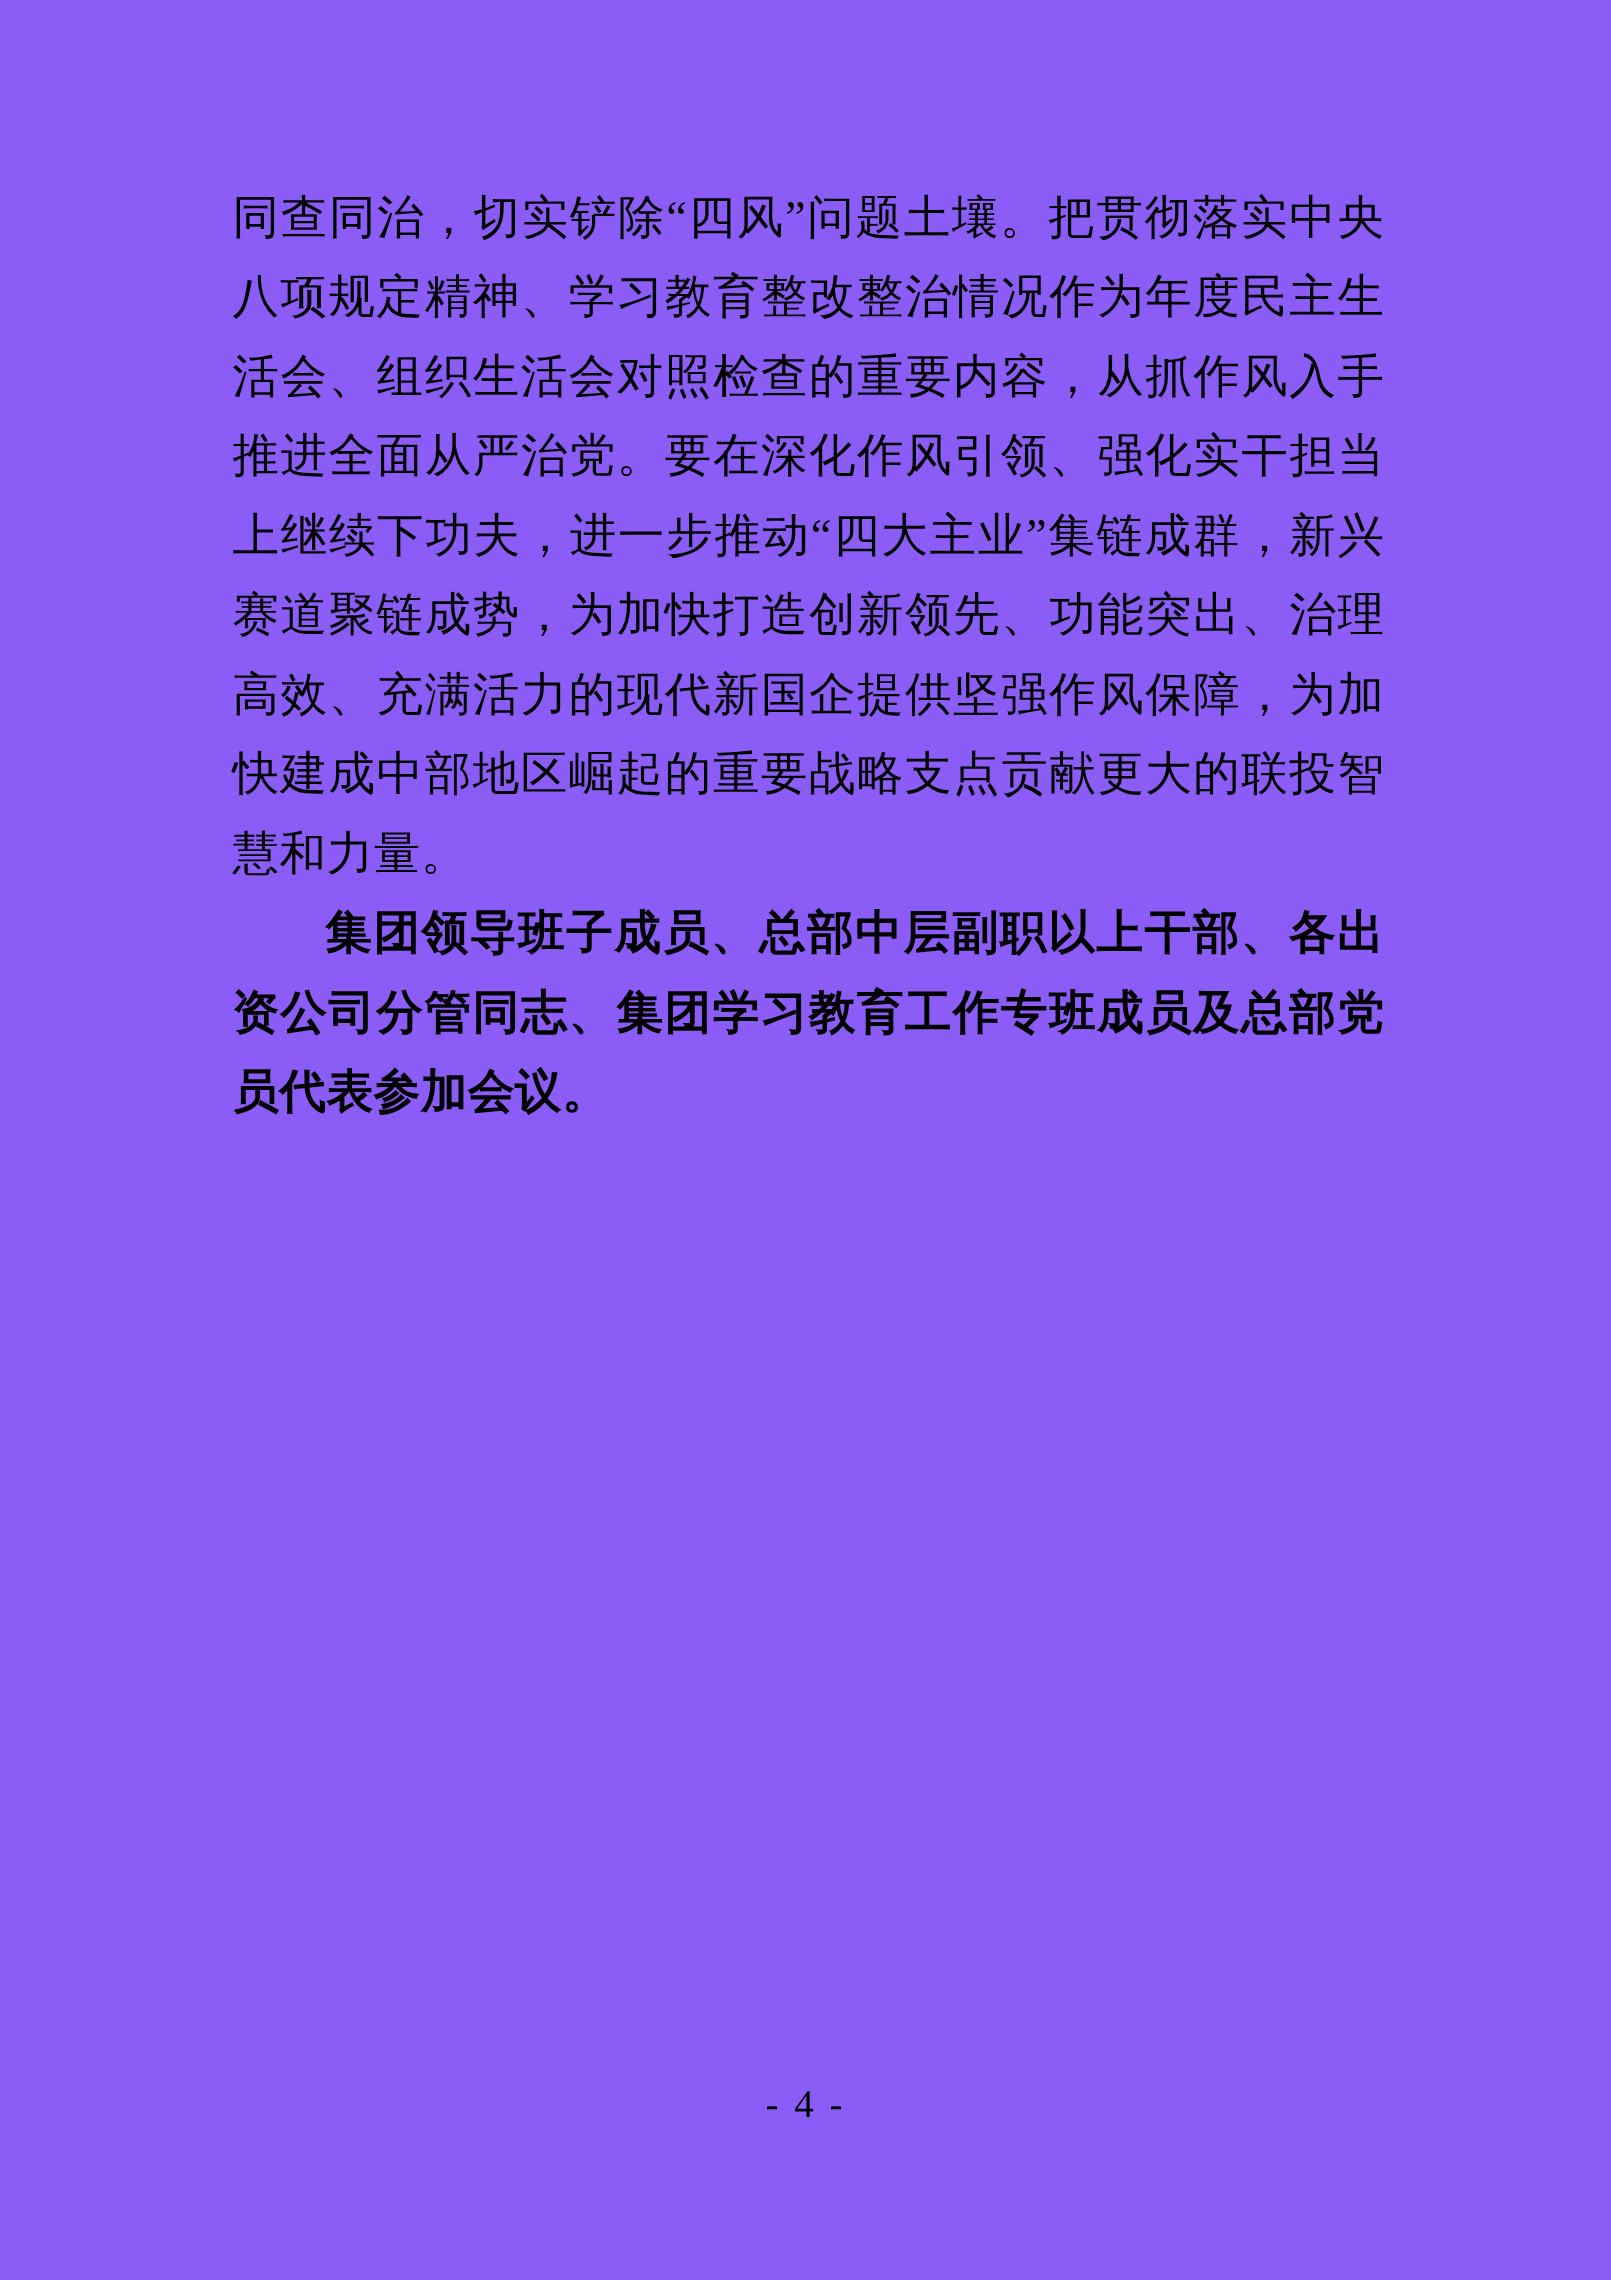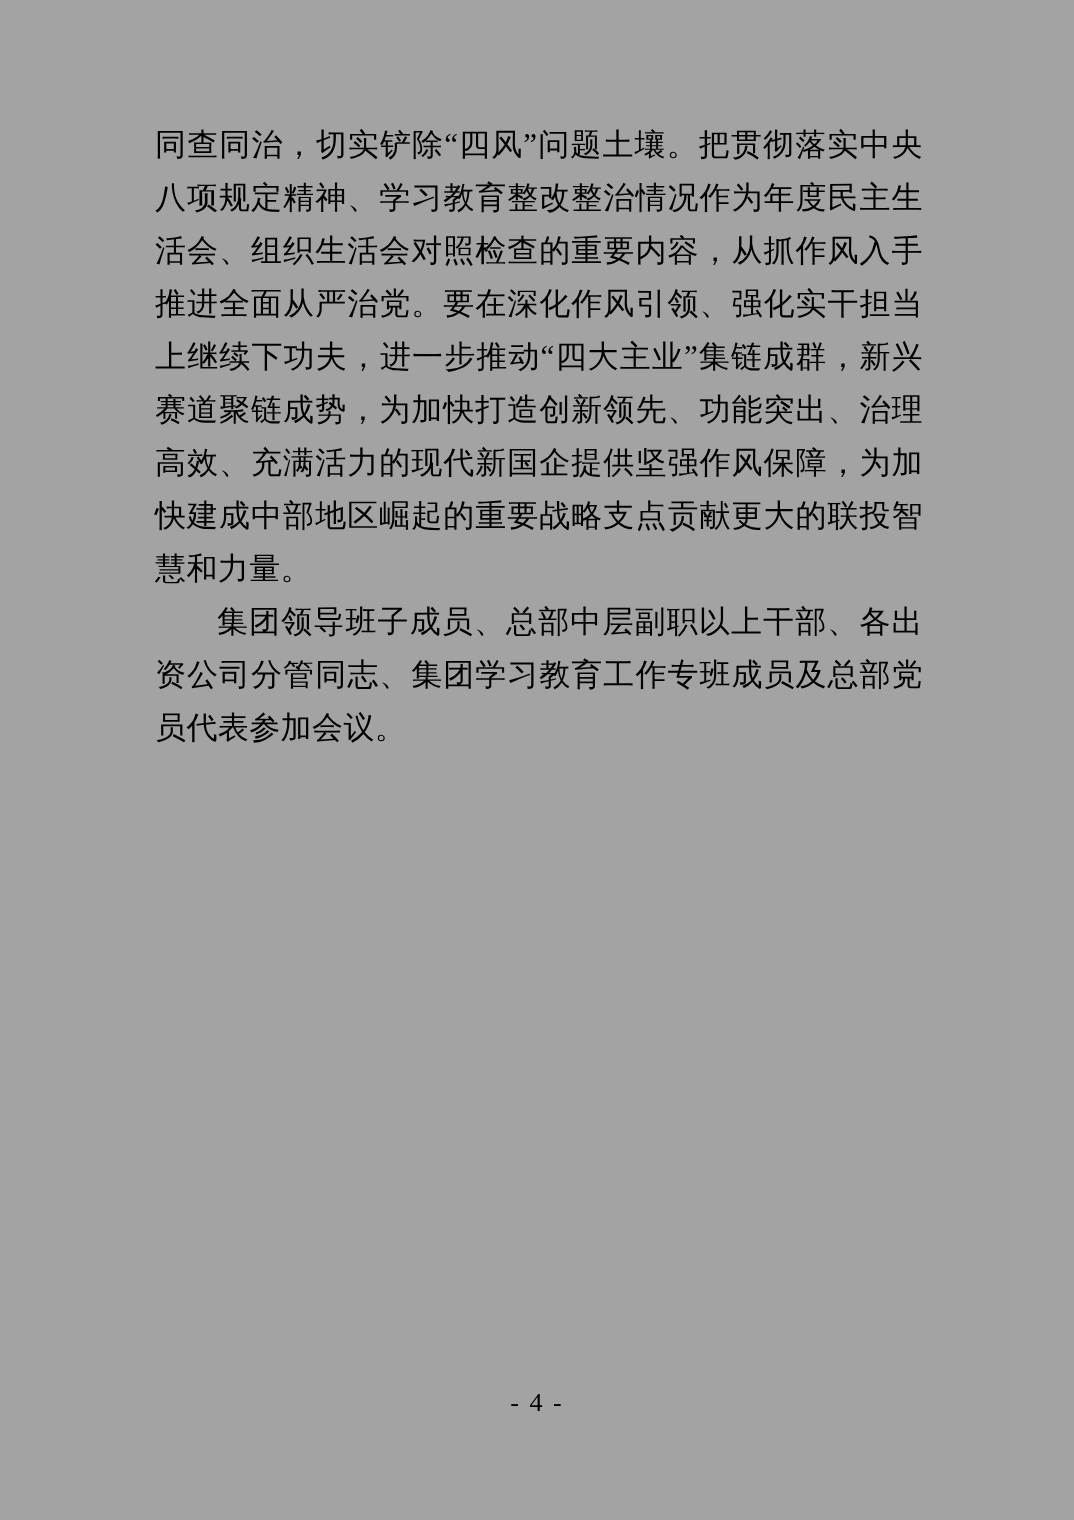--- a/index.html
+++ b/index.html
@@ -4,21 +4,21 @@
 <style>
   html, body {
     margin: 0;
     padding: 0;
     background: #ffffff;
   }
   .page {
     position: relative;
     width: 1074px;
     height: 1520px;
-    background: #a3a3a3;
+    background: #8b5cf6;
     margin: 0 auto;
     overflow: hidden;
     font-family: "Liberation Serif", "DejaVu Serif", serif;
     color: #000000;
   }
   .content {
     position: absolute;
     left: 155px;
     top: 118px;
     width: 768px;
@@ -30,20 +30,21 @@
     text-justify: inter-ideograph;
     letter-spacing: 0.4px;
     margin: 0;
     word-break: break-all;
   }
   .para + .para {
     margin-top: 0px;
   }
   .indent {
     text-indent: 62px;
+    font-weight: bold;
   }
   .footer {
     position: absolute;
     left: 0;
     top: 1388px;
     width: 100%;
     text-align: center;
     font-size: 26px;
     font-family: "Liberation Serif", "DejaVu Serif", serif;
     color: #000000;

